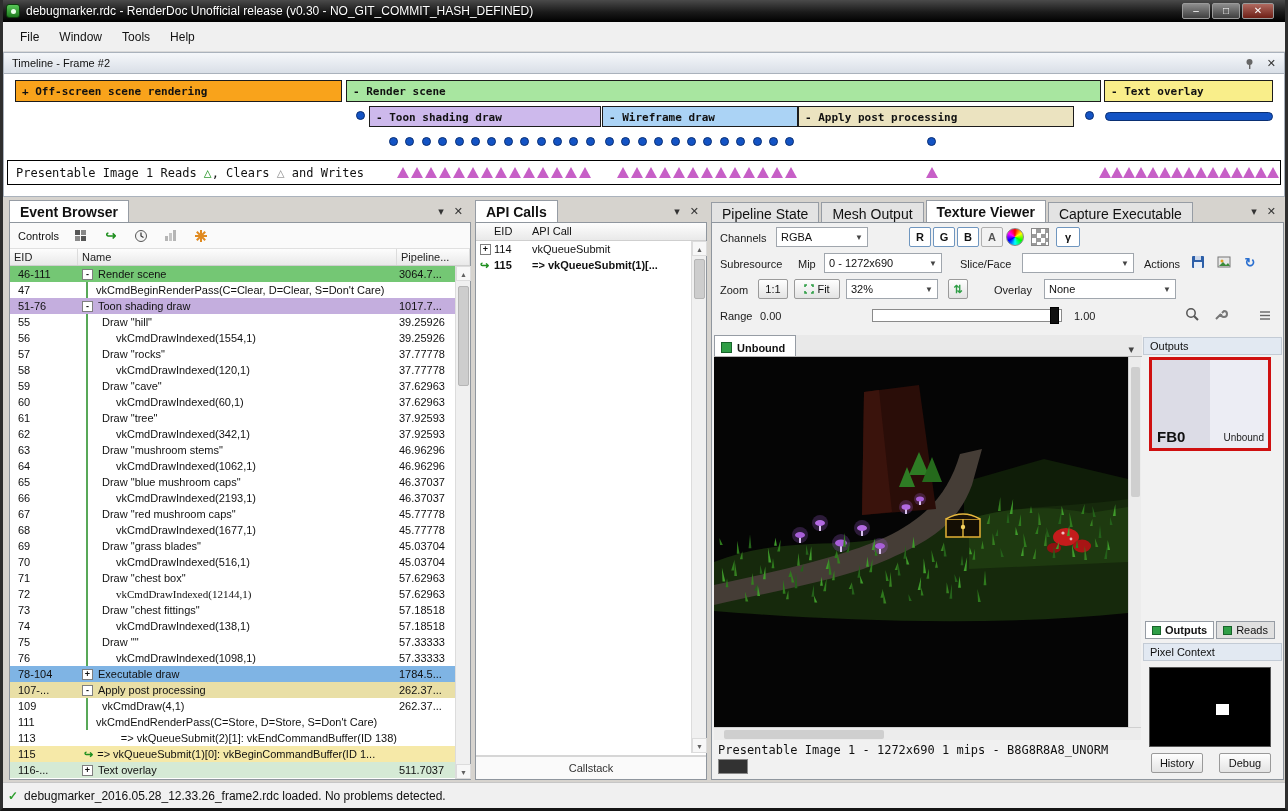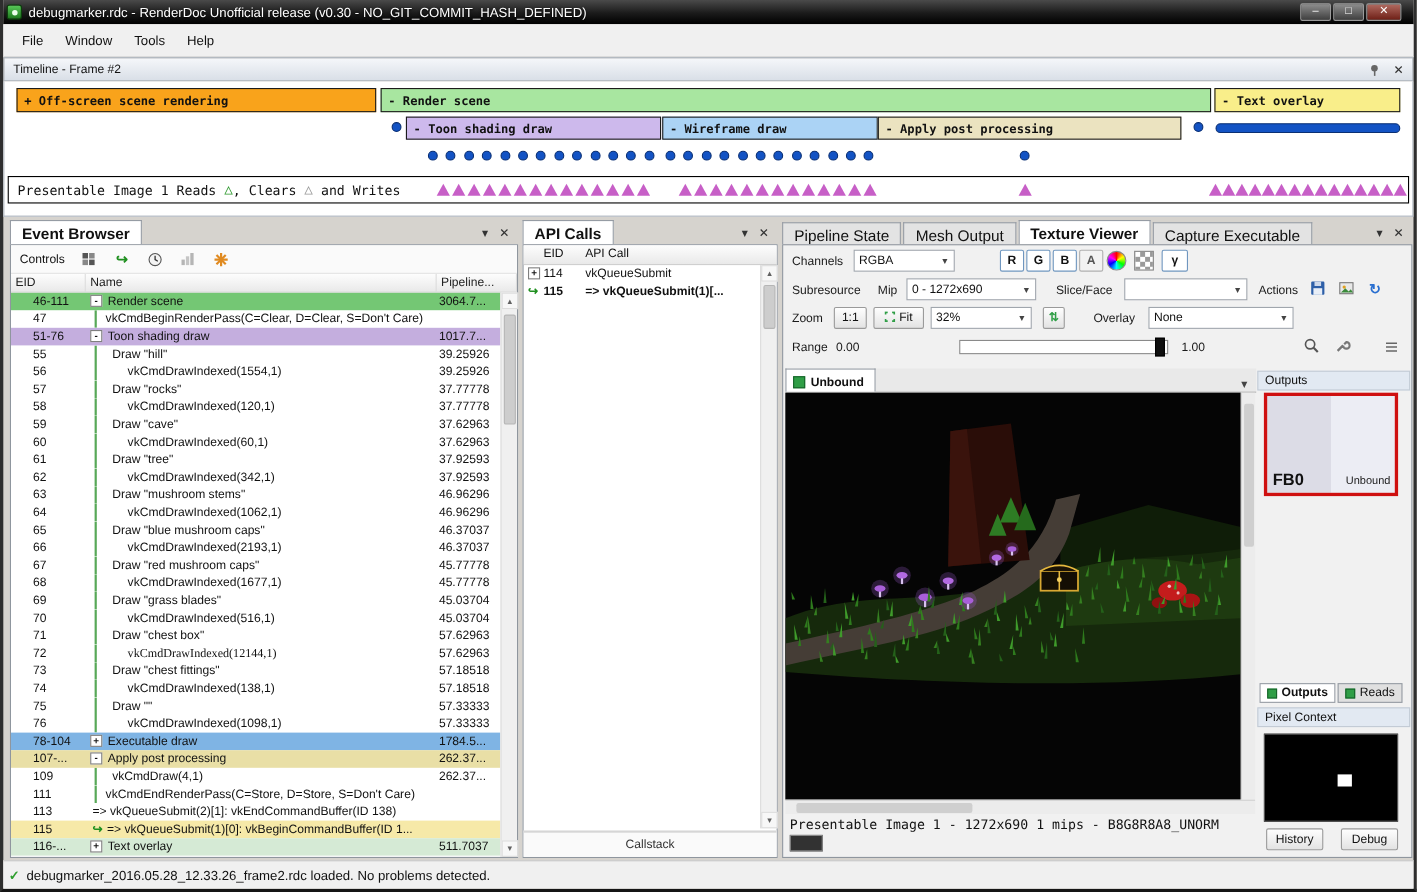--- a/index.html
+++ b/index.html
@@ -41,21 +41,21 @@
   .dock-body{position:absolute;top:22px;left:0;right:0;bottom:0;background:#fff;border:1px solid #8f969e}
 
   
   #eb-dock{left:6px;width:462px}
   .controls-row{position:absolute;top:0;left:0;right:0;height:26px;background:#fafafa;border-bottom:1px solid #e0e0e0;display:flex;align-items:center;gap:14px;padding-left:8px}
   .ctl-icon{width:16px;height:16px;display:inline-flex;align-items:center;justify-content:center}
   .col-hdr{position:absolute;top:26px;left:0;right:0;height:17px;background:linear-gradient(#fdfdfd,#e9e9e9);border-bottom:1px solid #cfcfcf;display:flex;font-size:11px;color:#222}
   .col-hdr .c{padding:2px 0 0 4px;border-right:1px solid #dcdcdc;overflow:hidden;white-space:nowrap}
   #eb-rows{position:absolute;top:43px;left:0;right:15px;height:512px;overflow:hidden}
   .eb-row{display:flex;height:16px;line-height:16px;font-size:11px;white-space:nowrap}
-  .eb-eid{width:68px;flex:none;padding-left:20px;overflow:hidden}
+  .eb-eid{width:68px;flex:none;padding-left:8px;overflow:hidden}
   .eb-name{flex:1;position:relative;overflow:hidden}
   .eb-dur{width:58px;flex:none;padding-left:2px;overflow:hidden}
   .gline{position:absolute;left:8px;top:0;bottom:0;width:2px;background:#58a858}
   .exp{display:inline-block;width:11px;height:11px;border:1px solid #7f7f7f;background:#fff;font:bold 9px/9px "Liberation Sans",sans-serif;text-align:center;margin-right:5px;vertical-align:1px}
   .cur-arrow{color:#1f8f1f;font-weight:bold;margin-right:4px}
   .bg-green{background:#74c774}.bg-purple{background:#c4aede}.bg-blue{background:#7fb4e4}
   .bg-tan{background:#e9dfa6}.bg-yellow{background:#f6e9a8}.bg-pale{background:#d5ead5}
 
   
   .vscroll{position:absolute;width:15px;background:#f0f0f0;border-left:1px solid #dcdcdc}
@@ -415,21 +415,21 @@
             <div class="eb-name" style="padding-left: 24px;"><span class="gline"></span><span>vkCmdDraw(4,1)</span></div>
             <div class="eb-dur">262.37...</div>
           </div>
           <div class="eb-row">
             <div class="eb-eid">111</div>
             <div class="eb-name" style="padding-left: 18px;"><span class="gline"></span><span>vkCmdEndRenderPass(C=Store, D=Store, S=Don't Care)</span></div>
             <div class="eb-dur"></div>
           </div>
           <div class="eb-row">
             <div class="eb-eid">113</div>
-            <div class="eb-name" style="padding-left: 6px;"><span>=&gt; vkQueueSubmit(2)[1]: vkEndCommandBuffer(ID 138)</span></div>
+            <div class="eb-name" style="padding-left: 6px; text-align: right;"><span>=&gt; vkQueueSubmit(2)[1]: vkEndCommandBuffer(ID 138)</span></div>
             <div class="eb-dur"></div>
           </div>
           <div class="eb-row bg-yellow">
             <div class="eb-eid">115</div>
             <div class="eb-name" style="padding-left: 6px;"><span class="cur-arrow">↪</span><span>=&gt; vkQueueSubmit(1)[0]: vkBeginCommandBuffer(ID 1...</span></div>
             <div class="eb-dur"></div>
           </div>
           <div class="eb-row bg-pale">
             <div class="eb-eid">116-...</div>
             <div class="eb-name" style="padding-left: 4px;"><span class="exp">+</span><span>Text overlay</span></div>

